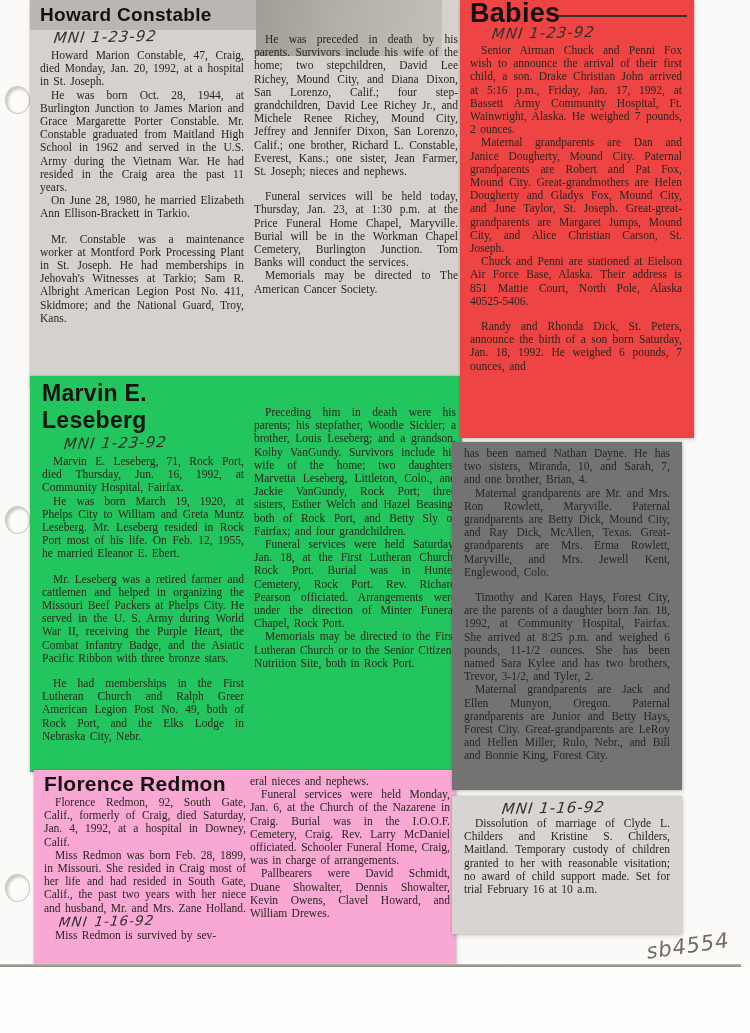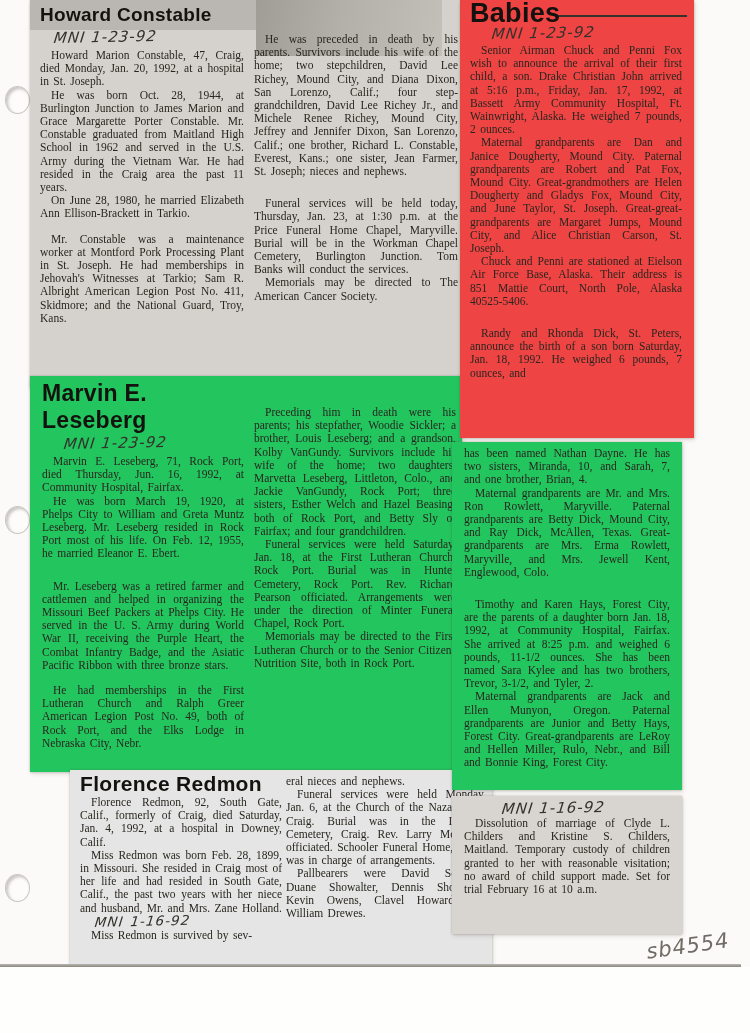--- a/index.html
+++ b/index.html
@@ -26,21 +26,21 @@
     box-shadow:0 0 2px rgba(80,75,65,.35), 1px 2px 4px rgba(80,75,65,.18);
     color:#29261f;
   }
   .clip .col { position:absolute; }
   .clip p {
     margin:0; font-size:11.5px; line-height:13.2px;
     text-align:justify; text-indent:11px; word-spacing:1.5px;
   }
   .clip p.noindent { text-indent:0; }
   .clip p.gap  { margin-top:12px; }
-  .clip p.gap2 { margin-top:19px; }
+  .clip p.gap2 { margin-top:12px; }
   .headline {
     margin:0; font-family:"Liberation Sans", sans-serif; font-weight:bold;
     color:#14120e; letter-spacing:.3px;
   }
   .hw {
     font-family:"DejaVu Sans", sans-serif; font-style:italic;
     color:#34312c; font-size:15px; letter-spacing:1px;
     display:inline-block; transform:skewX(-8deg) rotate(-1.2deg);
     white-space:nowrap;
   }
@@ -98,21 +98,21 @@
       <p class="gap2">Mr. Leseberg was a retired farmer and cattlemen and helped in organizing the Missouri Beef Packers at Phelps City. He served in the U. S. Army during World War II, receiving the Purple Heart, the Combat Infantry Badge, and the Asiatic Pacific Ribbon with three bronze stars.</p>
       <p class="gap">He had memberships in the First Lutheran Church and Ralph Greer American Legion Post No. 49, both of Rock Port, and the Elks Lodge in Nebraska City, Nebr.</p>
     </div>
     <div class="col" style="left:224px; top:30px; width:202px;">
       <p>Preceding him in death were his parents; his stepfather, Woodie Sickler; a brother, Louis Leseberg; and a grandson, Kolby VanGundy. Survivors include his wife of the home; two daughters, Marvetta Leseberg, Littleton, Colo., and Jackie VanGundy, Rock Port; three sisters, Esther Welch and Hazel Beasing, both of Rock Port, and Betty Sly of Fairfax; and four grandchildren.</p>
       <p>Funeral services were held Saturday, Jan. 18, at the First Lutheran Church, Rock Port. Burial was in Hunter Cemetery, Rock Port. Rev. Richard Pearson officiated. Arrangements were under the direction of Minter Funeral Chapel, Rock Port.</p>
       <p>Memorials may be directed to the First Lutheran Church or to the Senior Citizens Nutrition Site, both in Rock Port.</p>
     </div>
   </article>
 
-  <article class="clip" style="left:34px; top:770px; width:422px; height:196px; background:#e5e5e5;margin-left:36px;">
+  <article class="clip" style="left:34px; top:770px; width:422px; height:196px; background:#f9a8d4;">
     <div class="col" style="left:10px; top:2px; width:202px;">
       <h2 class="headline" style="font-size:21px; line-height:24px;">Florence Redmon</h2>
       <p>Florence Redmon, 92, South Gate, Calif., formerly of Craig, died Saturday, Jan. 4, 1992, at a hospital in Downey, Calif.</p>
       <p>
         <span>Miss Redmon was born Feb. 28, 1899, in Missouri. She resided in Craig most of her life and had resided in South Gate, Calif., the past two years with her niece and husband, Mr. and Mrs. Zane Holland.</span>
         <span class="hw hw-inline">MNI 1-16-92</span>
       </p>
       <p>Miss Redmon is survived by sev-</p>
     </div>
     <div class="col" style="left:216px; top:5px; width:200px;">
@@ -129,21 +129,21 @@
       <div style="margin:-2px 0 2px 22px;">
         <span class="hw">MNI 1-23-92</span>
       </div>
       <p>Senior Airman Chuck and Penni Fox wish to announce the arrival of their first child, a son. Drake Christian John arrived at 5:16 p.m., Friday, Jan. 17, 1992, at Bassett Army Community Hospital, Ft. Wainwright, Alaska. He weighed 7 pounds, 2 ounces.</p>
       <p>Maternal grandparents are Dan and Janice Dougherty, Mound City. Paternal grandparents are Robert and Pat Fox, Mound City. Great-grandmothers are Helen Dougherty and Gladys Fox, Mound City, and June Taylor, St. Joseph. Great-great-grandparents are Margaret Jumps, Mound City, and Alice Christian Carson, St. Joseph.</p>
       <p>Chuck and Penni are stationed at Eielson Air Force Base, Alaska. Their address is 851 Mattie Court, North Pole, Alaska 40525-5406.</p>
       <p class="gap2">Randy and Rhonda Dick, St. Peters, announce the birth of a son born Saturday, Jan. 18, 1992. He weighed 6 pounds, 7 ounces, and</p>
     </div>
   </article>
 
-  <article class="clip" style="left:452px; top:442px; width:230px; height:348px; background:#22c55e;">
+  <article class="clip" style="left:452px; top:442px; width:230px; height:348px; background:#737373;">
     <div class="col" style="left:12px; top:5px; width:206px;">
       <p class="noindent">has been named Nathan Dayne. He has two sisters, Miranda, 10, and Sarah, 7, and one brother, Brian, 4.</p>
       <p>Maternal grandparents are Mr. and Mrs. Ron Rowlett, Maryville. Paternal grandparents are Betty Dick, Mound City, and Ray Dick, McAllen, Texas. Great-grandparents are Mrs. Erma Rowlett, Maryville, and Mrs. Jewell Kent, Englewood, Colo.</p>
       <p class="gap2">Timothy and Karen Hays, Forest City, are the parents of a daughter born Jan. 18, 1992, at Community Hospital, Fairfax. She arrived at 8:25 p.m. and weighed 6 pounds, 11-1/2 ounces. She has been named Sara Kylee and has two brothers, Trevor, 3-1/2, and Tyler, 2.</p>
       <p>Maternal grandparents are Jack and Ellen Munyon, Oregon. Paternal grandparents are Junior and Betty Hays, Forest City. Great-grandparents are LeRoy and Hellen Miller, Rulo, Nebr., and Bill and Bonnie King, Forest City.</p>
     </div>
   </article>
 
   <article class="clip" style="left:452px; top:796px; width:230px; height:138px; background:#d8d5d0;">
     <div class="col" style="left:12px; top:3px; width:206px;">

